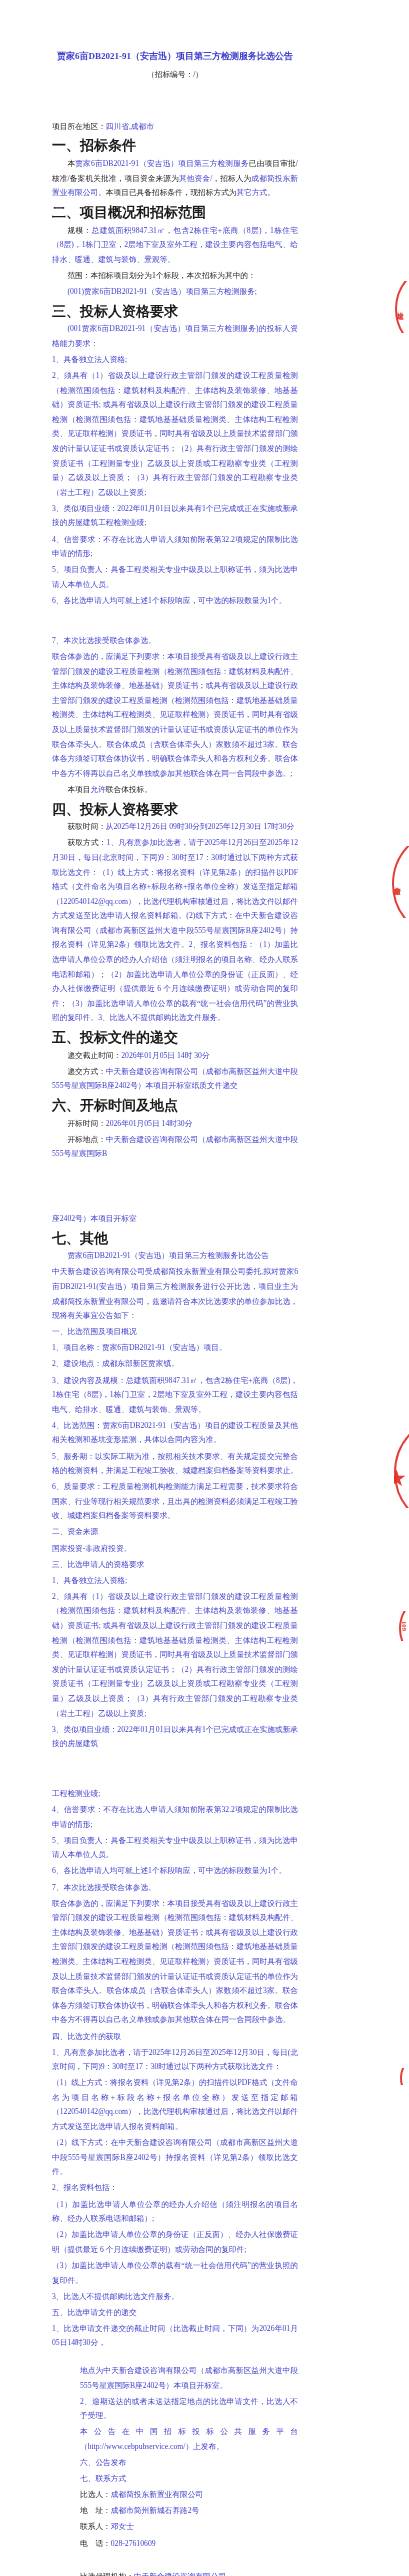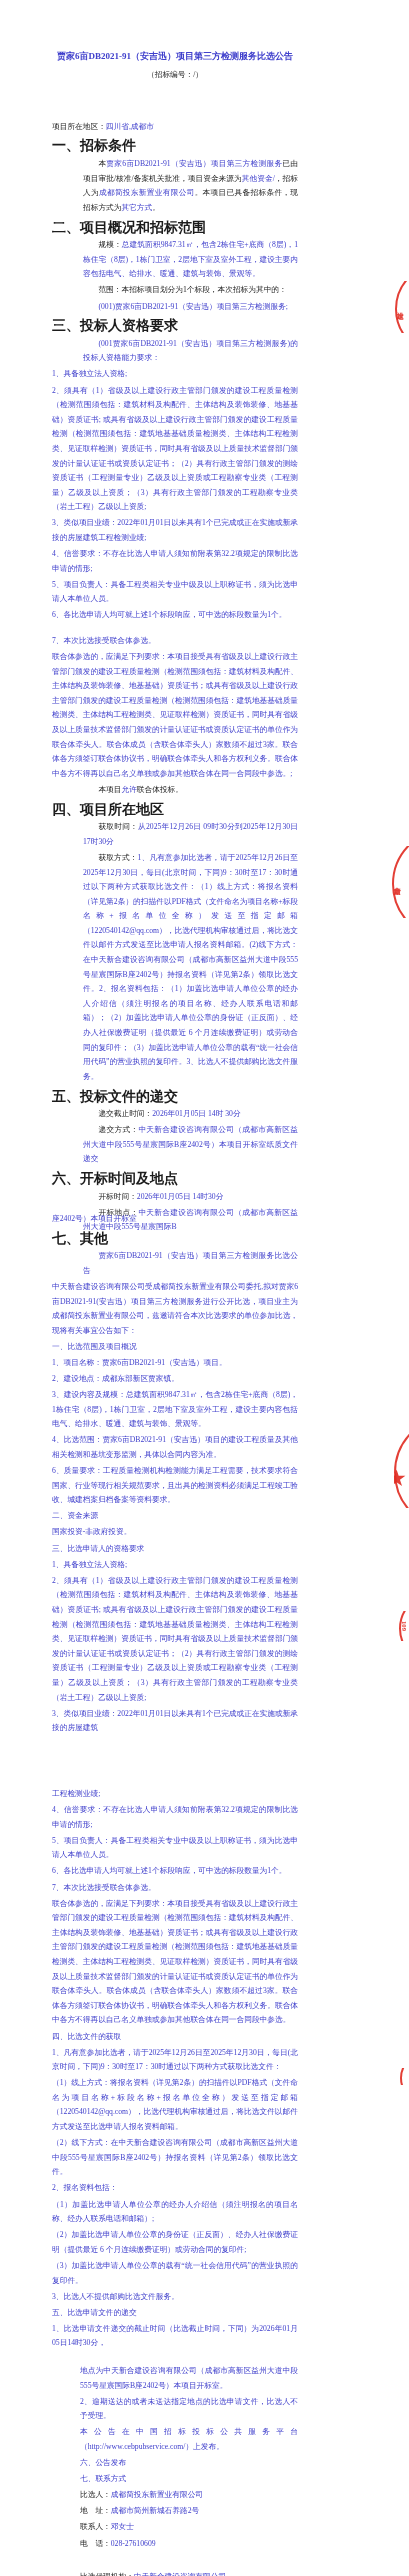--- a/index.html
+++ b/index.html
@@ -12,21 +12,21 @@
   .content{padding:0 52px;}
   .pg1 .content{padding-top:49px;}
   .pg2 .content{padding-top:56px;}
   .pg3 .content{padding-top:56px;}
   .pg4 .content{padding-top:53px;}
   .pg5 .content{padding-top:52px;margin-left:28px;}
   .blk{font-size:7.7px;line-height:14.6px;text-align:justify;margin:0 0 1.5px 0;}
   .blk.title{font-size:9px;font-weight:bold;text-align:center;line-height:15.5px;margin-bottom:3.1px;}
   .blk.subtitle{text-align:center;font-size:7.7px;margin-bottom:16px;}
   .blk.heading{font-size:14px;font-weight:bold;line-height:15.5px;margin:4.1px 0 3.1px 0;font-family:"Liberation Sans","DejaVu Sans",sans-serif;}
-  .indent{text-indent:2em;margin-left:31px;}
+  .indent{text-indent:2em;}
   .gap{margin:0;}
   .c-k{color:#1c1c1c;}
   .c-b{color:#4040cc;}
   .c-bi{color:#4040cc;}
   
   .seal-frag{position:absolute;right:0;overflow:hidden;pointer-events:none;}
   .seal-frag .arc{position:absolute;border:2.1px solid #e02a20;border-radius:50%;opacity:.9;}
   .seal-frag .fchars{
     position:absolute;left:2.1px;top:50%;transform:translateY(-50%);
     color:#e02a20;font-size:6.7px;font-weight:bold;line-height:7.7px;width:7.7px;
@@ -57,21 +57,21 @@
       <div class="blk para"><span class="c-b">4、信誉要求：不存在比选人申请人须知前附表第32.2项规定的限制比选申请的情形;</span></div>
       <div class="blk para"><span class="c-b">5、项目负责人：具备工程类相关专业中级及以上职称证书，须为比选申请人本单位人员。</span></div>
       <div class="blk para"><span class="c-b">6、各比选申请人均可就上述1个标段响应，可中选的标段数量为1个。</span></div>
     </div>
   </div>
 <div class="page pg2">
     <div class="content">
       <div class="blk para"><span class="c-b">7、本次比选接受联合体参选。</span></div>
       <div class="blk para"><span class="c-b">联合体参选的，应满足下列要求：本项目接受具有省级及以上建设行政主管部门颁发的建设工程质量检测（检测范围须包括：建筑材料及构配件、主体结构及装饰装修、地基基础）资质证书；或具有省级及以上建设行政主管部门颁发的建设工程质量检测（检测范围须包括：建筑地基基础质量检测类、主体结构工程检测类、见证取样检测）资质证书，同时具有省级及以上质量技术监督部门颁发的计量认证证书或资质认定证书的单位作为联合体牵头人。联合体成员（含联合体牵头人）家数须不超过3家。联合体各方须签订联合体协议书，明确联合体牵头人和各方权利义务。联合体中各方不得再以自己名义单独或参加其他联合体在同一合同段中参选。;</span></div>
       <div class="blk para indent"><span class="c-k">本项目</span><span class="c-bi">允许</span><span class="c-k">联合体投标。</span></div>
-      <div class="blk heading"><span class="c-k">四、项目所在地区</span></div>
+      <div class="blk heading"><span class="c-k">四、投标人资格要求</span></div>
       <div class="blk para indent"><span class="c-k">获取时间：</span><span class="c-b">从2025年12月26日 09时30分到2025年12月30日 17时30分</span></div>
       <div class="blk para indent"><span class="c-k">获取方式：</span><span class="c-b">1、凡有意参加比选者，请于2025年12月26日至2025年12月30日，每日(北京时间，下同)9：30时至17：30时通过以下两种方式获取比选文件：（1）线上方式：将报名资料（详见第2条）的扫描件以PDF格式（文件命名为项目名称+标段名称+报名单位全称）发送至指定邮箱（1220540142@qq.com），比选代理机构审核通过后，将比选文件以邮件方式发送至比选申请人报名资料邮箱。(2)线下方式：在中天新合建设咨询有限公司（成都市高新区益州大道中段555号星宸国际B座2402号）持报名资料（详见第2条）领取比选文件。2、报名资料包括：（1）加盖比选申请人单位公章的经办人介绍信（须注明报名的项目名称、经办人联系电话和邮箱）；（2）加盖比选申请人单位公章的身份证（正反面）、经办人社保缴费证明（提供最近 6 个月连续缴费证明）或劳动合同的复印件；（3）加盖比选申请人单位公章的载有“统一社会信用代码”的营业执照的复印件。3、比选人不提供邮购比选文件服务。</span></div>
       <div class="blk heading"><span class="c-k">五、投标文件的递交</span></div>
       <div class="blk para indent"><span class="c-k">递交截止时间：</span><span class="c-b">2026年01月05日 14时 30分</span></div>
       <div class="blk para indent"><span class="c-k">递交方式：</span><span class="c-b">中天新合建设咨询有限公司（成都市高新区益州大道中段555号星宸国际B座2402号）本项目开标室纸质文件递交</span></div>
       <div class="blk heading"><span class="c-k">六、开标时间及地点</span></div>
       <div class="blk para indent"><span class="c-k">开标时间：</span><span class="c-b">2026年01月05日 14时30分</span></div>
       <div class="blk para indent"><span class="c-k">开标地点：</span><span class="c-b">中天新合建设咨询有限公司（成都市高新区益州大道中段555号星宸国际B</span></div>
     </div>
   </div>
@@ -79,20 +79,21 @@
     <div class="content">
       <div class="blk para"><span class="c-b">座2402号）本项目开标室</span></div>
       <div class="blk heading"><span class="c-k">七、其他</span></div>
       <div class="blk para indent"><span class="c-b">贾家6亩DB2021-91（安吉迅）项目第三方检测服务比选公告</span></div>
       <div class="blk para"><span class="c-b">中天新合建设咨询有限公司受成都简投东新置业有限公司委托,拟对贾家6亩DB2021-91(安吉迅）项目第三方检测服务进行公开比选，项目业主为成都简投东新置业有限公司，兹邀请符合本次比选要求的单位参加比选，现将有关事宜公告如下：</span></div>
       <div class="blk para"><span class="c-b">一、比选范围及项目概况</span></div>
       <div class="blk para"><span class="c-b">1、项目名称：贾家6亩DB2021-91（安吉迅）项目。</span></div>
       <div class="blk para"><span class="c-b">2、建设地点：成都东部新区贾家镇。</span></div>
       <div class="blk para"><span class="c-b">3、建设内容及规模：总建筑面积9847.31㎡，包含2栋住宅+底商（8层)，1栋住宅（8层)，1栋门卫室，2层地下室及室外工程，建设主要内容包括电气、给排水、暖通、建筑与装饰、景观等。</span></div>
       <div class="blk para"><span class="c-b">4、比选范围：贾家6亩DB2021-91（安吉迅）项目的建设工程质量及其他相关检测和基坑变形监测，具体以合同内容为准。</span></div>
+      <div class="blk para"><span class="c-b">5、服务期：以实际工期为准，按照相关技术要求、有关规定提交完整合格的检测资料，并满足工程竣工验收、城建档案归档备案等资料要求止。</span></div>
       <div class="blk para"><span class="c-b">6、质量要求：工程质量检测机构检测能力满足工程需要，技术要求符合国家、行业等现行相关规范要求，且出具的检测资料必须满足工程竣工验收、城建档案归档备案等资料要求。</span></div>
       <div class="blk para"><span class="c-b">二、资金来源</span></div>
       <div class="blk para"><span class="c-b">国家投资-非政府投资。</span></div>
       <div class="blk para"><span class="c-b">三、比选申请人的资格要求</span></div>
       <div class="blk para"><span class="c-b">1、具备独立法人资格;</span></div>
       <div class="blk para"><span class="c-b">2、须具有（1）省级及以上建设行政主管部门颁发的建设工程质量检测（检测范围须包括：建筑材料及构配件、主体结构及装饰装修、地基基础）资质证书; 或具有省级及以上建设行政主管部门颁发的建设工程质量检测（检测范围须包括：建筑地基基础质量检测类、主体结构工程检测类、见证取样检测）资质证书，同时具有省级及以上质量技术监督部门颁发的计量认证证书或资质认定证书；（2）具有行政主管部门颁发的测绘资质证书（工程测量专业）乙级及以上资质或工程勘察专业类（工程测量）乙级及以上资质；（3）具有行政主管部门颁发的工程勘察专业类（岩土工程）乙级以上资质;</span></div>
       <div class="blk para"><span class="c-b">3、类似项目业绩：2022年01月01日以来具有1个已完成或正在实施或新承接的房屋建筑</span></div>
     </div>
   </div>
 <div class="page pg4">

